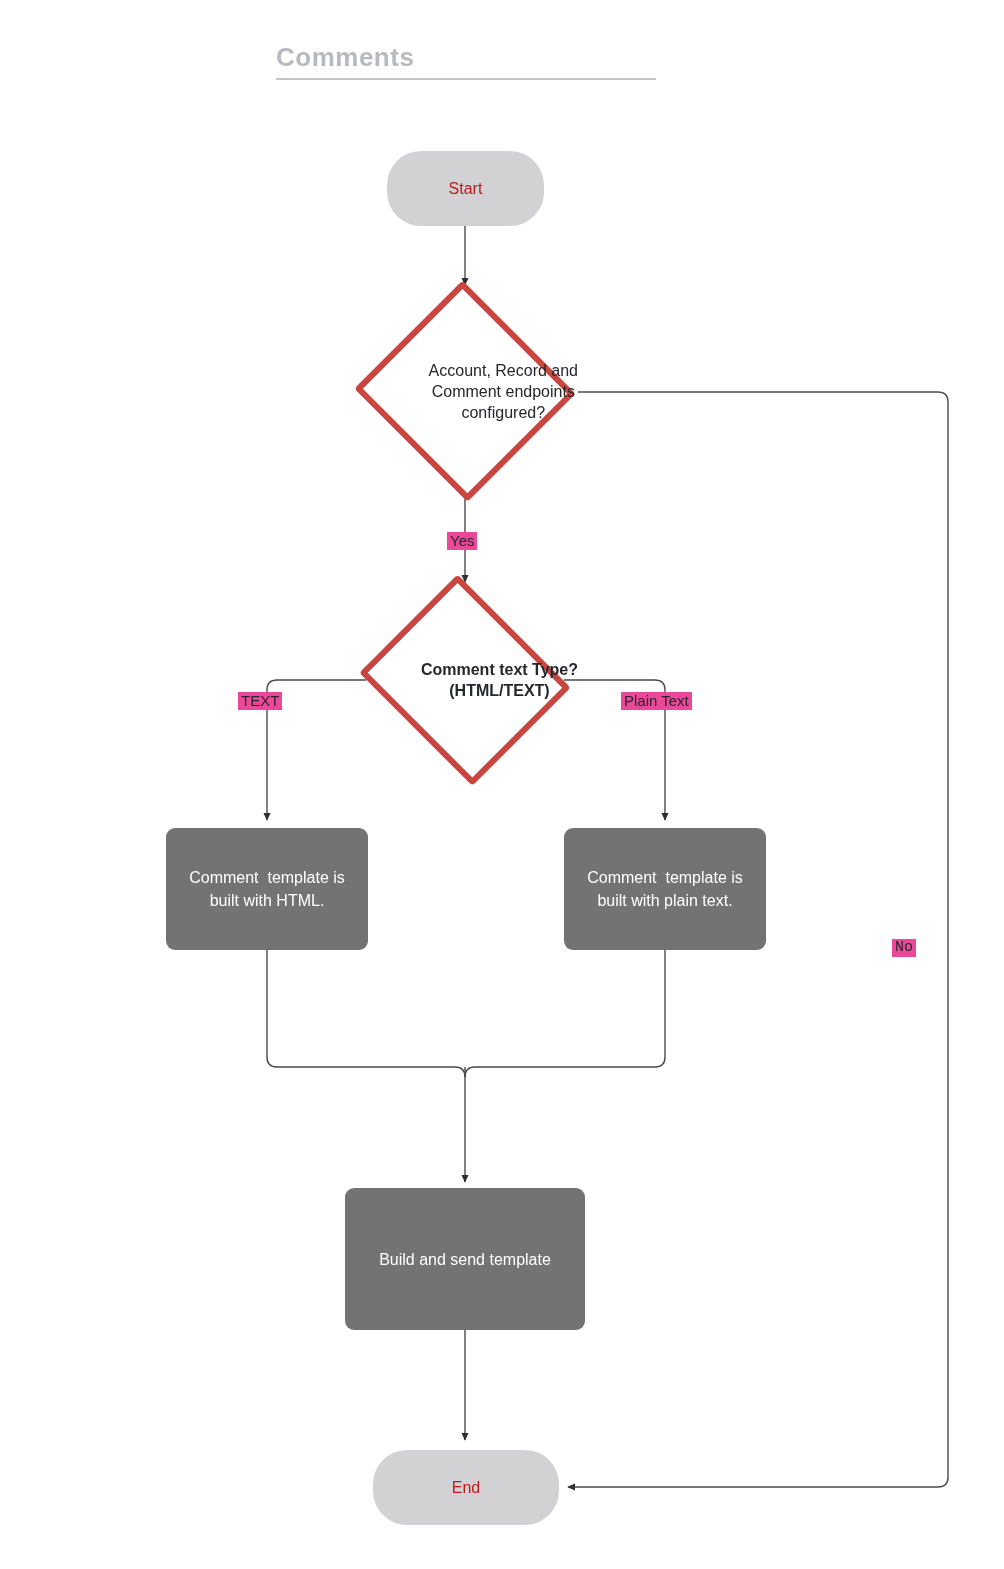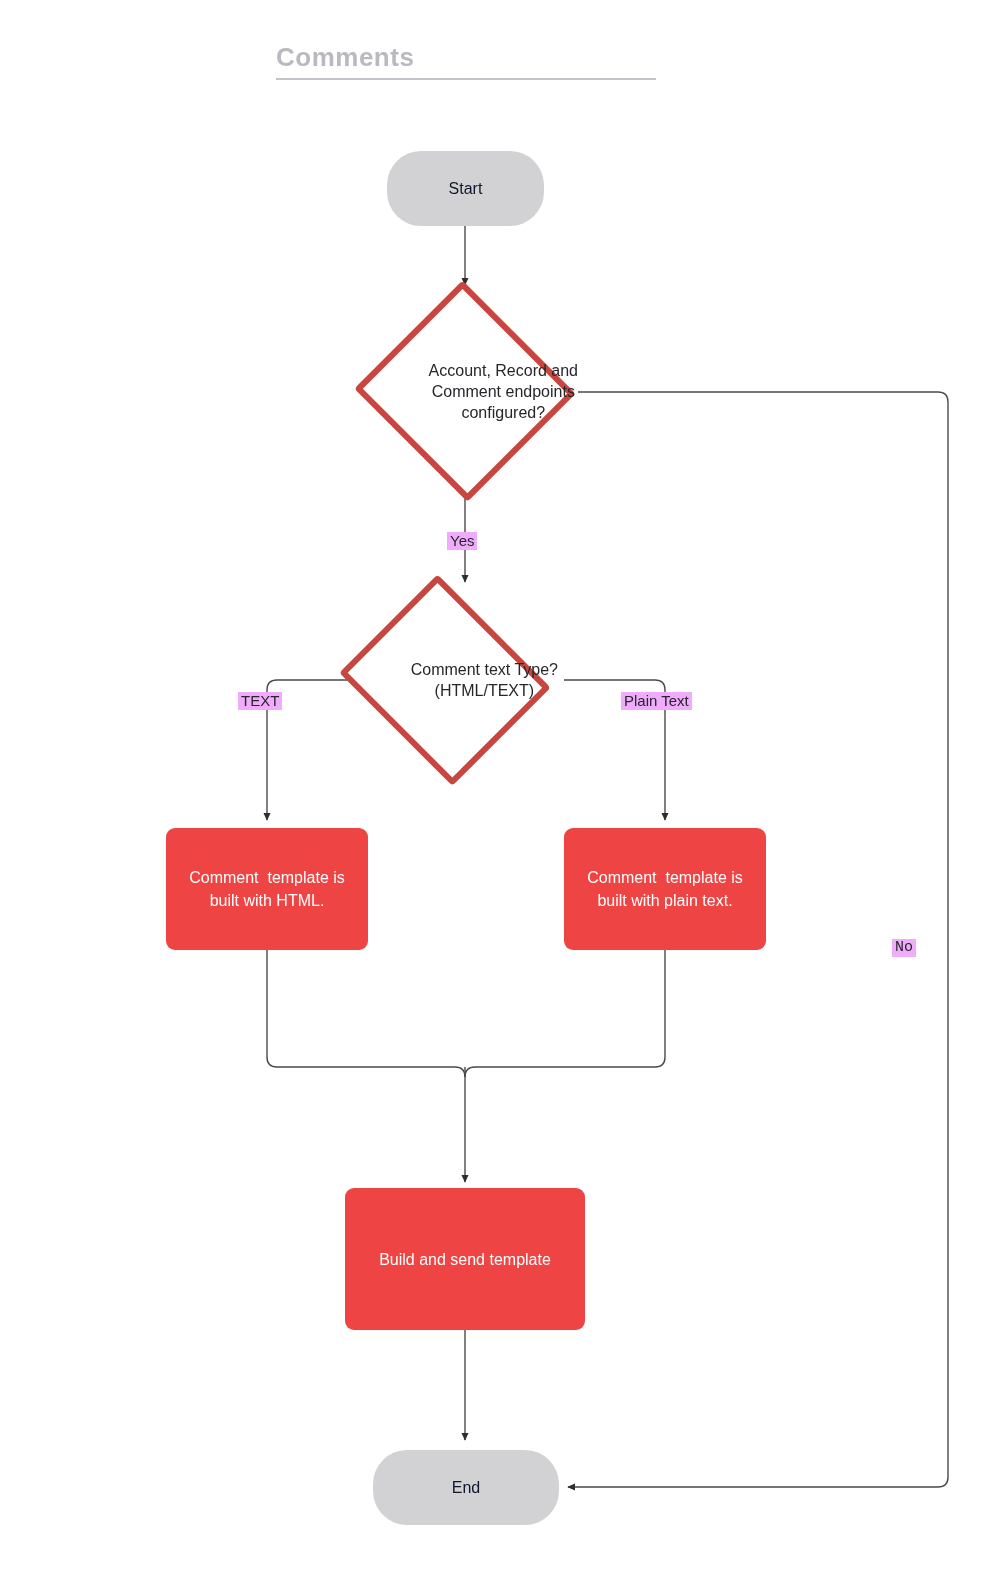--- a/index.html
+++ b/index.html
@@ -59,26 +59,26 @@
     position: absolute;
     box-sizing: border-box;
     display: flex;
     align-items: center;
     justify-content: center;
     text-align: center;
   }
   .node-terminal {
     background: #d2d2d4;
     border-radius: 34px;
-    color: #0f172a;
+    color: #b91c1c;
     font-size: 16px;
     line-height: 20px;
   }
   .node-process {
-    background: #ef4444;
+    background: #737373;
     border-radius: 9px;
     color: #ffffff;
     font-size: 16px;
     line-height: 23px;
   }
   .node-process .node-label {
     white-space: pre;
   }
 
   
@@ -106,21 +106,21 @@
     color: #26272b;
     white-space: nowrap;
   }
 
   
   .edge-label {
     position: absolute;
     font-size: 15px;
     line-height: 18px;
     color: #26272b;
-    background: #f0abfc;
+    background: #ec4899;
     padding: 0 3px;
     white-space: nowrap;
   }
 </style>
 </head>
 <body>
 
 <div id="canvas">
 
   <div class="title-wrap">
@@ -160,21 +160,21 @@
 
   <div class="node node-decision" style="left:352px; top:283px; width:226px; height:216px;">
     <div class="diamond-shape"></div>
     <div class="diamond-label">
       <div>Account, Record and</div>
       <div>Comment endpoints</div>
       <div>configured?</div>
     </div>
   </div>
 
-  <div class="node node-decision" style="left:332px; top:582px; width:226px; height:196px;">
+  <div class="node node-decision" style="left:352px; top:582px; width:226px; height:196px;font-weight:bold;">
     <div class="diamond-shape"></div>
     <div class="diamond-label">
       <div>Comment text Type?</div>
       <div>(HTML/TEXT)</div>
     </div>
   </div>
 
   <div class="node node-process" style="left:166px; top:828px; width:202px; height:122px;">
     <div>
       <div class="node-label">Comment  template is</div>

